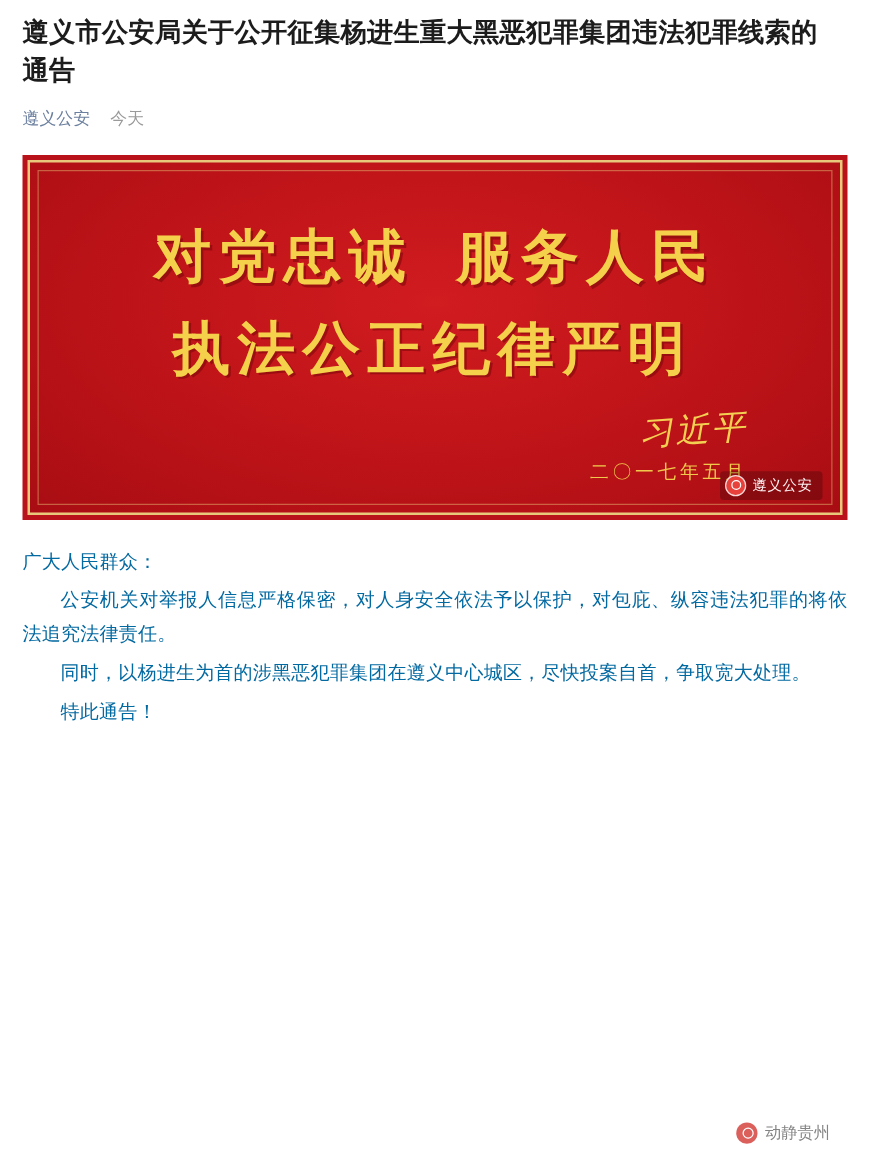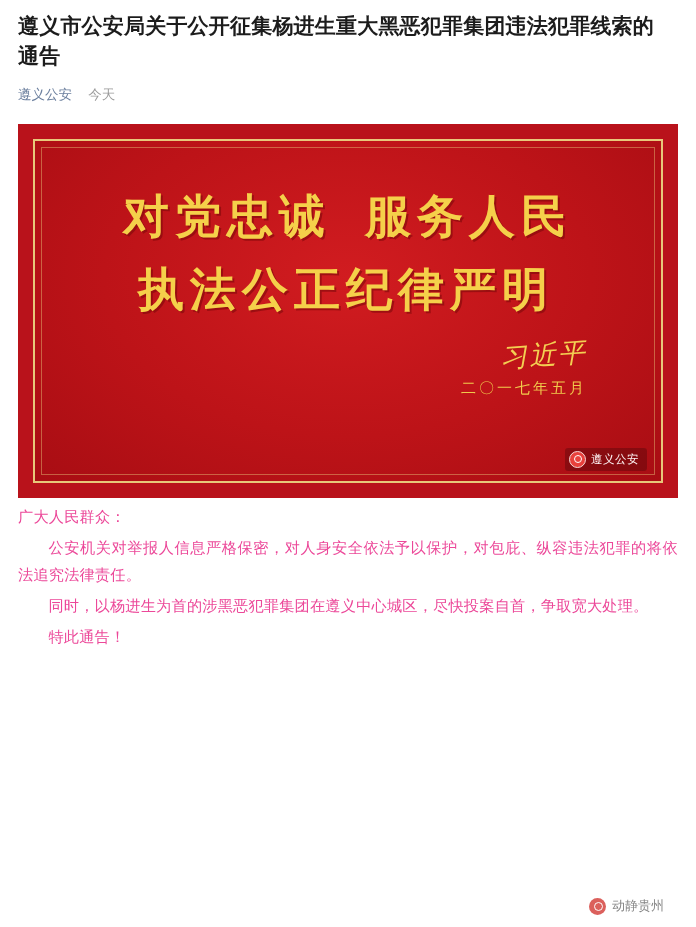--- a/index.html
+++ b/index.html
@@ -41,25 +41,25 @@
     margin-right: 12px;
   }
   .meta .date {
     color: #9a9a9a;
   }
 
   
   .banner-wrap {
     margin-top: 20px;
     width: 660px;
-    height: 374px;
+    height: 292px;
     background: #b9121b;
     position: relative;
     box-sizing: border-box;
-    padding: 15px;
+    padding: 4px;
     overflow: hidden;
   }
   .banner-inner {
     width: 100%;
     height: 100%;
     border: 2px solid #e8c87a;
     box-sizing: border-box;
     position: relative;
     background:
       radial-gradient(ellipse at 50% 40%, #d11c20 0%, #bd1318 55%, #a80d13 100%);
@@ -145,24 +145,24 @@
     border-radius: 50%;
   }
   .badge-text {
     color: #fdf2f2;
     font-size: 11.5px;
     letter-spacing: 0.5px;
   }
 
   
   .body-text {
-    margin-top: 6px;
+    margin-top: 20px;
     font-size: 15.2px;
     line-height: 1.78;
-    color: #ec4899;
+    color: #0369a1;
     text-align: justify;
     letter-spacing: 0.2px;
   }
   .body-text p {
     margin: 0 0 4px 0;
   }
   .body-text p.indent {
     text-indent: 2em;
   }
 

